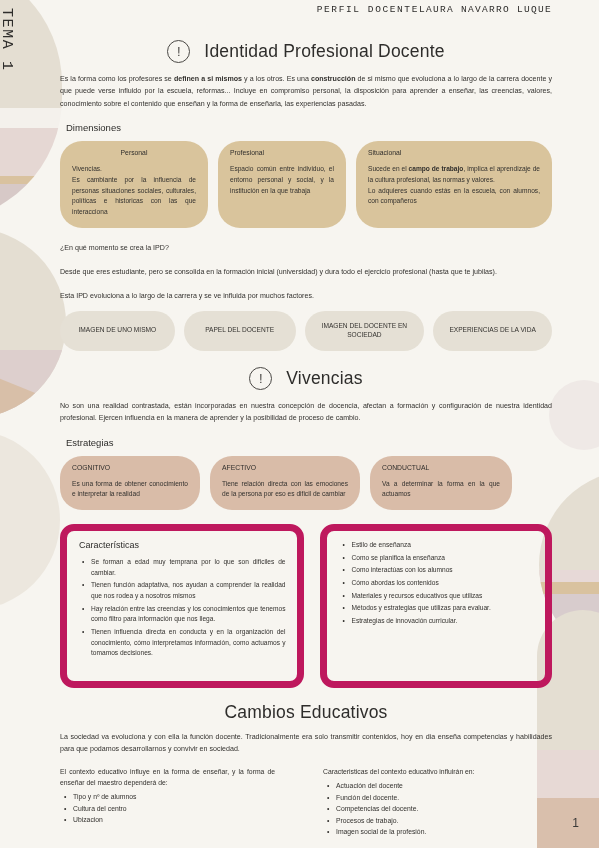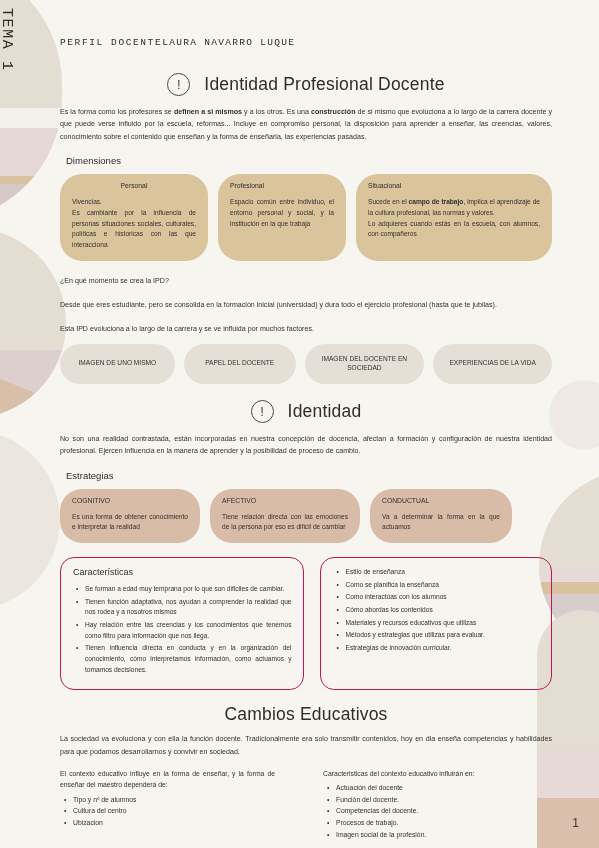--- a/index.html
+++ b/index.html
@@ -108,25 +108,24 @@
   .content {
     position: absolute;
     left: 60px; top: 0;
     width: 492px;
     z-index: 4;
     color: #33312e;
   }
 
   .topbar {
     display: flex;
-    justify-content: flex-start;
+    justify-content: flex-end;
     align-items: flex-start;
-    padding-top: 20px;
+    padding-top: 4px;
     height: 22px;
-    margin-top: 17px;
   }
   .topbar .left {
     font-family: "Liberation Mono", monospace;
     font-size: 9.5px;
     letter-spacing: 1.6px;
     color: #2e2d2b;
   }
   .topbar .right {
     font-family: "Liberation Mono", monospace;
     font-size: 9.5px;
@@ -219,23 +218,23 @@
   .tag.t4 { width: 119px; }
 
   .comp-cards .card { background: #d9bca8; }
   .comp-cards .k1 { width: 140px; }
   .comp-cards .k2 { width: 150px; }
   .comp-cards .k3 { width: 142px; }
 
   
   .outlined-row { display: flex; gap: 16px; margin-top: 14px; }
   .outlined {
-    border: 1px solid #be185d;
+    border: 7px solid #be185d;
     border-radius: 14px;
-    padding: 9px 12px 12px 12px;
+    padding: 9px 12px 20px 12px;
     box-sizing: border-box;
   }
   .outlined .o-title {
     font-size: 9px;
     margin-bottom: 7px;
     color: #2e2d2b;
   }
   .outlined ul {
     margin: 0; padding-left: 12px;
     list-style: none;
@@ -354,21 +353,21 @@
 
     <div class="tag-row">
       <div class="tag t1">IMAGEN DE UNO MISMO</div>
       <div class="tag t2">PAPEL DEL DOCENTE</div>
       <div class="tag t3">IMAGEN DEL DOCENTE EN SOCIEDAD</div>
       <div class="tag t4">EXPERIENCIAS DE LA VIDA</div>
     </div>
 
     <div class="section-title" style="margin-top:16px">
       <span class="excl">!</span>
-      <span class="txt">Identidad</span>
+      <span class="txt">Vivencias</span>
     </div>
 
     <p class="body">No son una realidad contrastada, están incorporadas en nuestra concepción de docencia, afectan a formación y configuración de nuestra identidad profesional. Ejercen influencia en la manera de aprender y la posibilidad de proceso de cambio.</p>
 
     <div class="sub-head">Estrategias</div>
 
     <div class="cards comp-cards">
       <div class="card k1">
         <div class="card-title">COGNITIVO</div>
         <div class="card-body">Es una forma de obtener conocimiento e interpretar la realidad</div>

